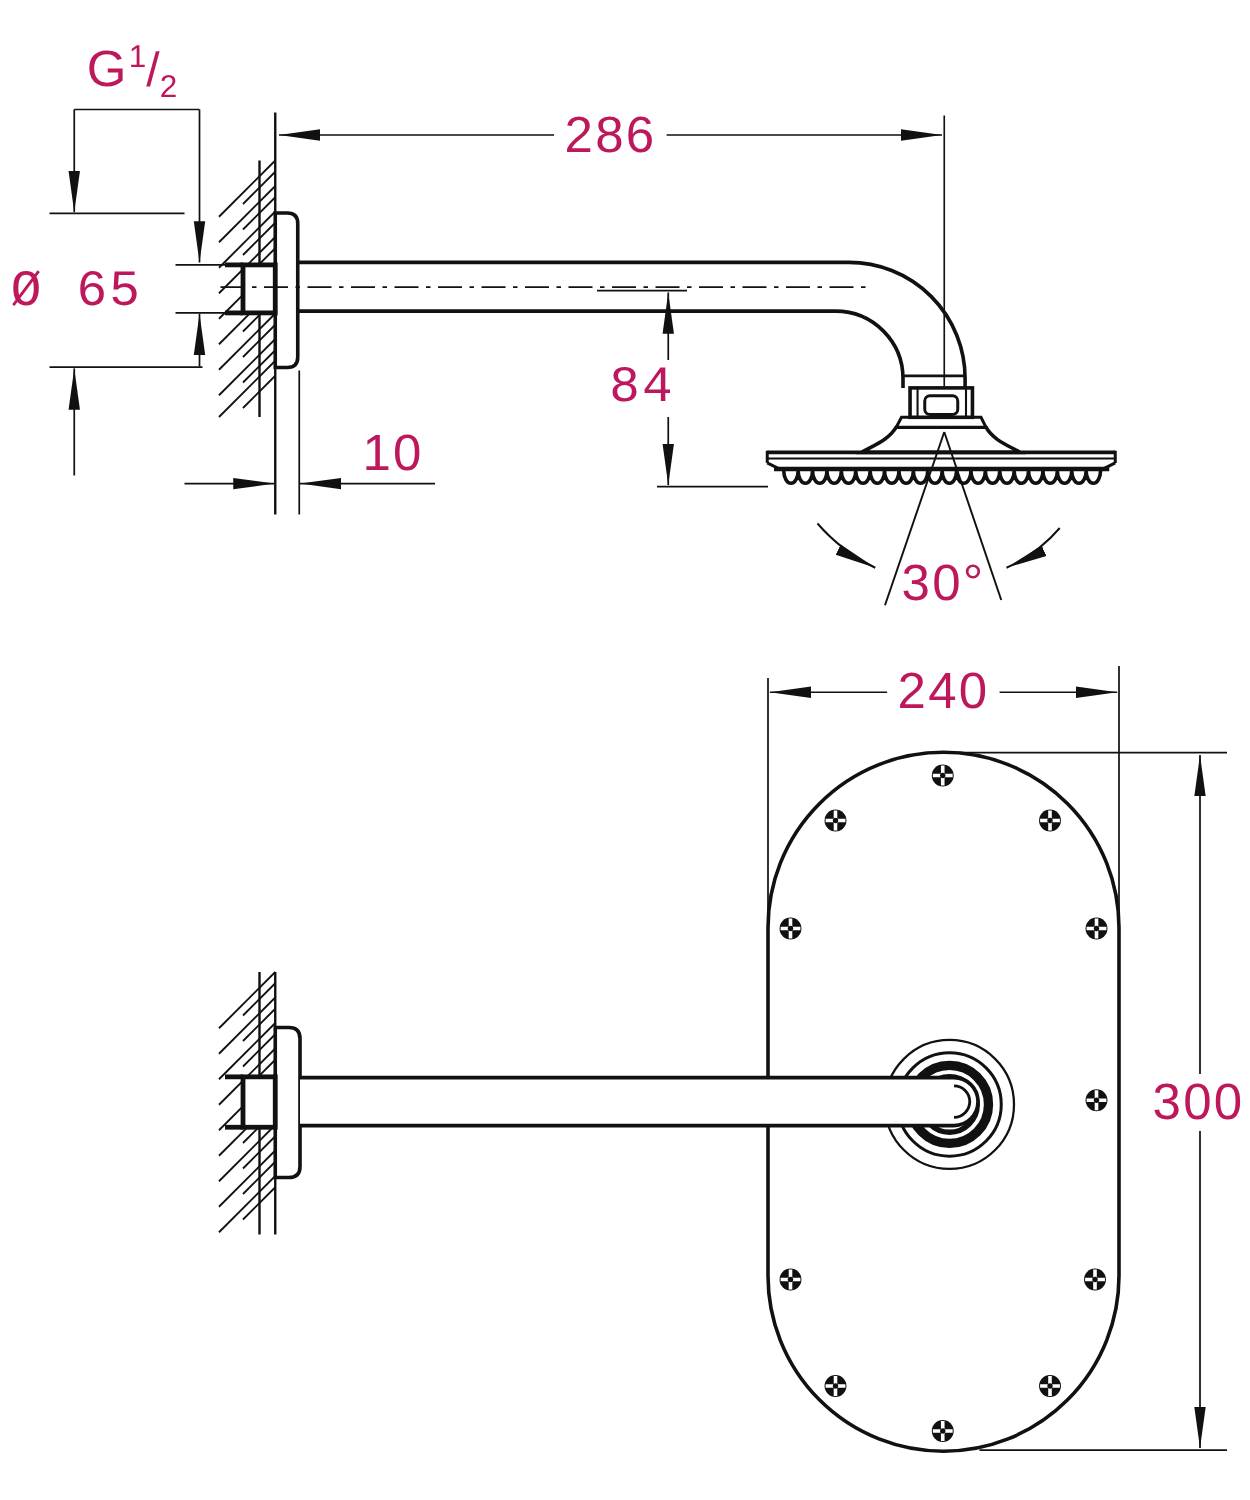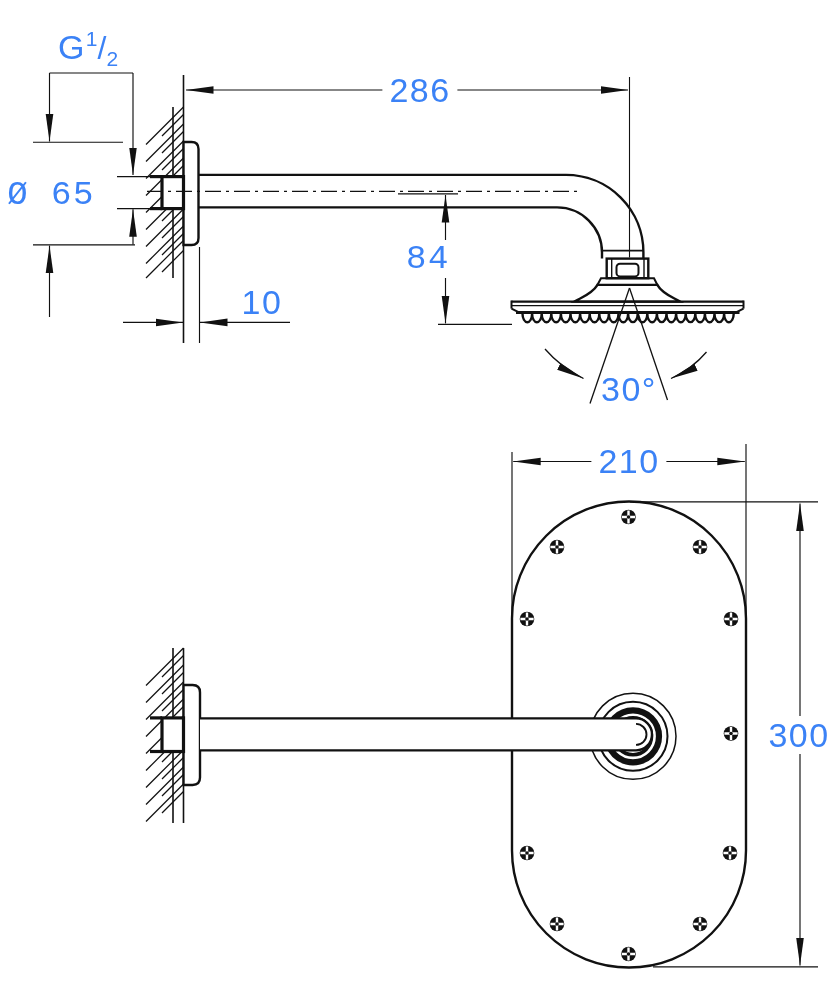--- a/index.html
+++ b/index.html
@@ -1,20 +1,20 @@
 <!DOCTYPE html>
 <html><head>
 <meta charset="utf-8">
 <style>
   html,body{margin:0;padding:0;background:#fff;}
   .stage{position:relative;width:833px;height:1000px;background:#fff;overflow:hidden;
          font-family:"Liberation Sans", sans-serif;color:#111;}
   .stage svg{position:absolute;left:0;top:0;}
   .lbl{position:absolute;transform:translate(-50%,-50%);font-size:34px;line-height:1;
-       letter-spacing:1.5px;color:#3b82f6;white-space:nowrap;}
+       letter-spacing:1.5px;color:#be185d;white-space:nowrap;}
   .lbl.gap{background:#fff;padding:2px 7px;}
   .lbl sup{font-size:21px;vertical-align:13px;letter-spacing:0;}
   .lbl sub{font-size:21px;vertical-align:-7px;letter-spacing:0;}
   .lbl .slash{font-size:32px;letter-spacing:0;}
 </style>
 </head>
 <body>
 
 <div class="stage">
 <svg width="833" height="1000" viewBox="0 0 833 1000">
@@ -204,19 +204,19 @@
       <line x1="630" y1="501.8" x2="818" y2="501.8"></line>
       <line x1="653" y1="966.8" x2="818" y2="966.8"></line>
       <line x1="800" y1="735" x2="800" y2="503.4" marker-end="url(#arw)"></line>
       <line x1="800" y1="735" x2="800" y2="965.4" marker-end="url(#arw)"></line>
     </g>
   </g>
 </svg>
 
 <div class="lbl" style="left:88px;top:48px;"><span>G</span><sup>1</sup><span class="slash">/</span><sub>2</sub></div>
 <div class="lbl" style="left:51px;top:195px;font-family:Liberation Mono, monospace;">Ø 65</div>
-<div class="lbl gap" style="left:420px;top:90px;">286</div>
+<div class="lbl gap" style="left:407px;top:90px;">286</div>
 <div class="lbl gap" style="left:428px;top:259px;font-family:Liberation Mono, monospace;">84</div>
 <div class="lbl" style="left:262px;top:302px;text-align:center;">10</div>
 <div class="lbl" style="left:629px;top:389px;">30°</div>
-<div class="lbl gap" style="left:629px;top:461px;">210</div>
+<div class="lbl gap" style="left:629px;top:461px;">240</div>
 <div class="lbl gap" style="left:799px;top:735px;">300</div>
 </div>
 
 </body></html>

